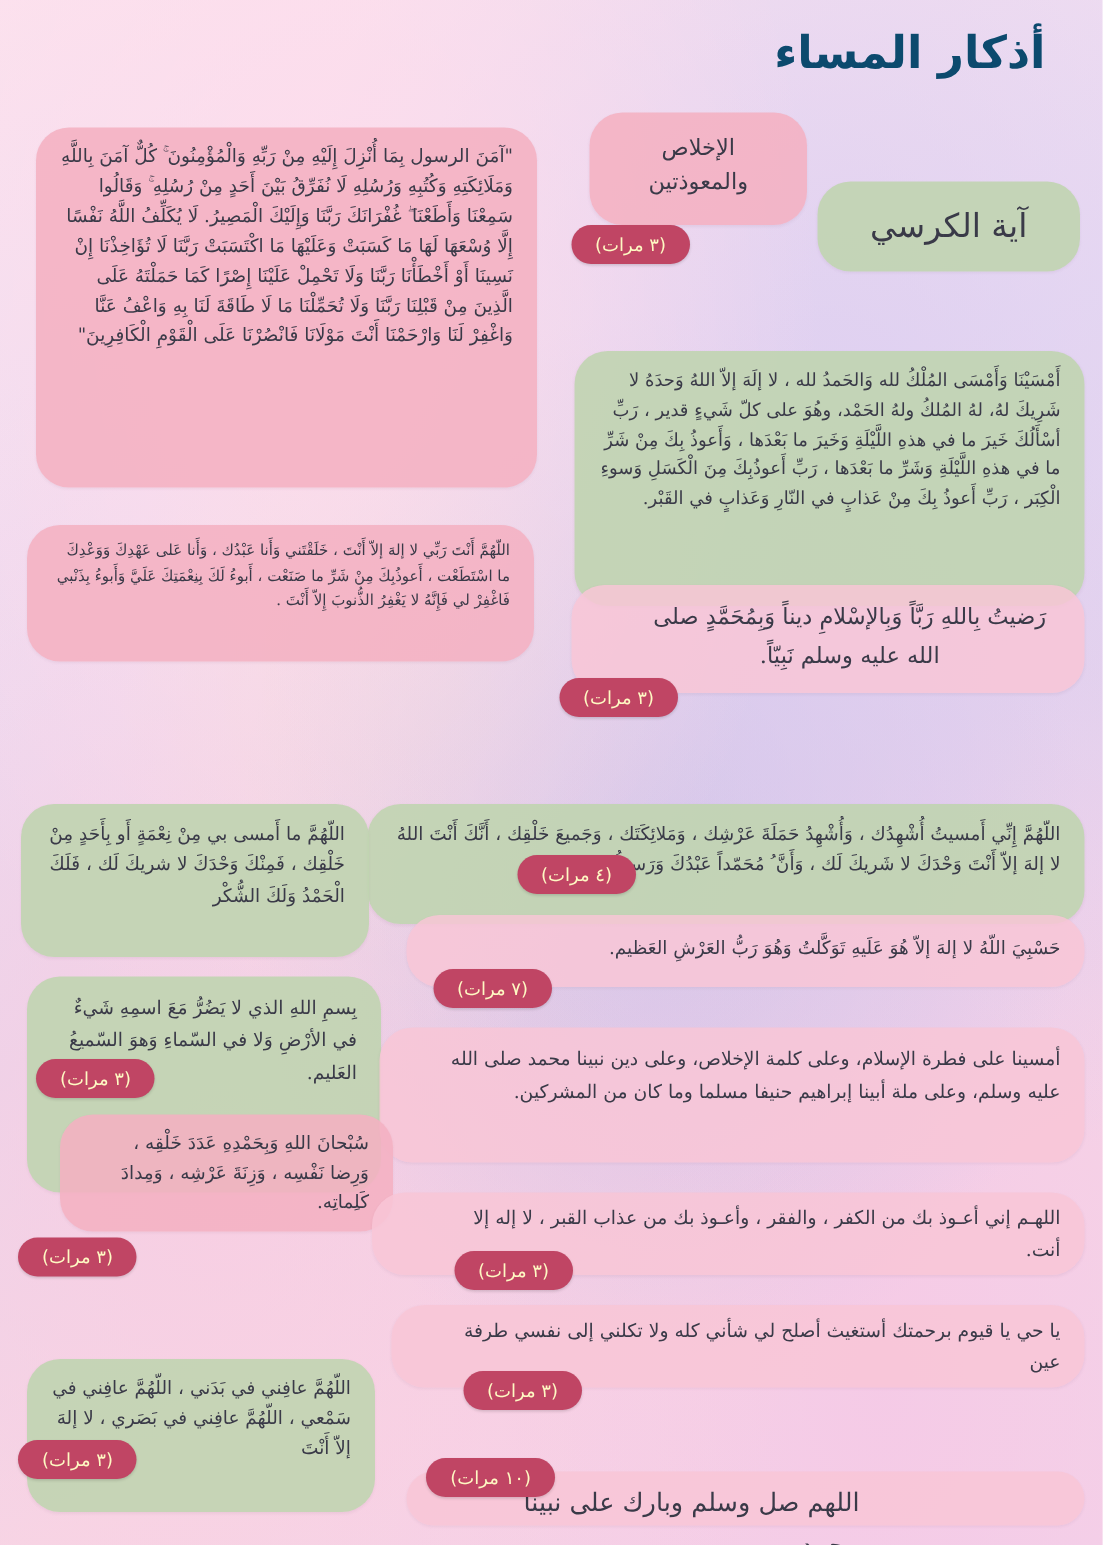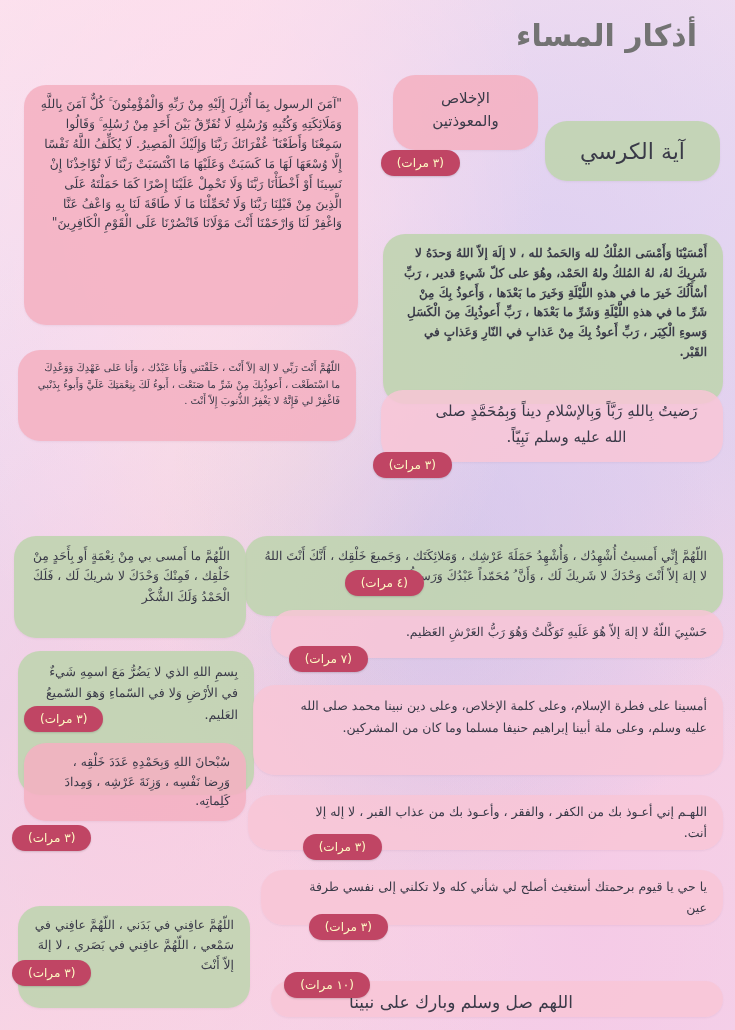--- a/index.html
+++ b/index.html
@@ -12,21 +12,21 @@
         radial-gradient(ellipse at 75% 30%, rgba(220,205,240,0.85) 0%, rgba(220,205,240,0) 50%),
         radial-gradient(ellipse at 60% 55%, rgba(200,190,230,0.7) 0%, rgba(200,190,230,0) 45%),
         radial-gradient(ellipse at 20% 75%, rgba(250,205,225,0.85) 0%, rgba(250,205,225,0) 50%),
         radial-gradient(ellipse at 80% 90%, rgba(245,200,230,0.85) 0%, rgba(245,200,230,0) 50%),
         radial-gradient(ellipse at 40% 45%, rgba(240,230,200,0.6) 0%, rgba(240,230,200,0) 35%),
         linear-gradient(160deg, #fbe2ee 0%, #eadcf3 35%, #e5d6ee 55%, #f6d8e6 80%, #f3d6ea 100%);
       direction: rtl;
     }
     .title {
       position: absolute; right: 38px; top: 18px;
-      font-size: 30px; font-weight: bold; color: #737373;
+      font-size: 30px; font-weight: bold; color: #0c4a6e;
       font-family: "DejaVu Sans", sans-serif;
     }
     .card {
       position: absolute;
       border-radius: 22px;
       color: #3a3a48;
       text-align: right;
       font-family: "DejaVu Serif", serif;
       font-size: 12.5px;
       line-height: 1.7;
@@ -60,21 +60,21 @@
 
 <div class="card pink big" style="right:197px; top:75px; width:145px; height:75px; padding-top:12px; font-size:15px;">
   <span>الإخلاص والمعوذتين</span>
 </div>
 <div class="badge" style="right:275px; top:150px;">(٣ مرات)</div>
 
 <div class="card pink" style="left:24px; top:85px; width:334px; height:240px; font-size:12.3px; line-height:1.62;">
   <span>"آمَنَ الرسول بِمَا أُنْزِلَ إِلَيْهِ مِنْ رَبِّهِ وَالْمُؤْمِنُونَ ۚ كُلٌّ آمَنَ بِاللَّهِ وَمَلَائِكَتِهِ وَكُتُبِهِ وَرُسُلِهِ لَا نُفَرِّقُ بَيْنَ أَحَدٍ مِنْ رُسُلِهِ ۚ وَقَالُوا سَمِعْنَا وَأَطَعْنَا ۖ غُفْرَانَكَ رَبَّنَا وَإِلَيْكَ الْمَصِيرُ. لَا يُكَلِّفُ اللَّهُ نَفْسًا إِلَّا وُسْعَهَا لَهَا مَا كَسَبَتْ وَعَلَيْهَا مَا اكْتَسَبَتْ رَبَّنَا لَا تُؤَاخِذْنَا إِنْ نَسِينَا أَوْ أَخْطَأْنَا رَبَّنَا وَلَا تَحْمِلْ عَلَيْنَا إِصْرًا كَمَا حَمَلْتَهُ عَلَى الَّذِينَ مِنْ قَبْلِنَا رَبَّنَا وَلَا تُحَمِّلْنَا مَا لَا طَاقَةَ لَنَا بِهِ وَاعْفُ عَنَّا وَاغْفِرْ لَنَا وَارْحَمْنَا أَنْتَ مَوْلَانَا فَانْصُرْنَا عَلَى الْقَوْمِ الْكَافِرِينَ"</span>
 </div>
 
-<div class="card green" style="right:12px; top:198px; width:340px; height:170px; font-size:12px; line-height:1.65;font-weight:bold;">
+<div class="card green" style="right:12px; top:198px; width:340px; height:170px; font-size:12px; line-height:1.65;">
   <span>أَمْسَيْنَا وَأَمْسَى المُلْكُ لله وَالحَمدُ لله ، لا إلَهَ إلاّ اللهُ وَحدَهُ لا شَرِيكَ لهُ، لهُ المُلكُ ولهُ الحَمْد، وهُوَ على كلّ شَيءٍ قدير ، رَبِّ أسْأَلُكَ خَيرَ ما في هذهِ اللَّيْلَةِ وَخَيرَ ما بَعْدَها ، وَأَعوذُ بِكَ مِنْ شَرِّ ما في هذهِ اللَّيْلَةِ وَشَرِّ ما بَعْدَها ، رَبِّ أَعوذُبِكَ مِنَ الْكَسَلِ وَسوءِ الْكِبَر ، رَبِّ أَعوذُ بِكَ مِنْ عَذابٍ في النّارِ وَعَذابٍ في القَبْر.</span>
 </div>
 
 <div class="card pink" style="left:18px; top:350px; width:338px; height:91px; font-size:10px; line-height:1.65;">
   <span>اللّهُمَّ أَنْتَ رَبِّي لا إلهَ إلاّ أَنْتَ ، خَلَقْتَني وَأَنا عَبْدُك ، وَأَنا عَلى عَهْدِكَ وَوَعْدِكَ ما اسْتَطَعْت ، أَعوذُبِكَ مِنْ شَرِّ ما صَنَعْت ، أَبوءُ لَكَ بِنِعْمَتِكَ عَلَيَّ وَأَبوءُ بِذَنْبي فَاغْفِرْ لي فَإِنَّهُ لا يَغْفِرُ الذُّنوبَ إِلاّ أَنْتَ .</span>
 </div>
 
 <div class="card pink-light" style="right:12px; top:390px; width:342px; height:72px; font-size:15px; line-height:1.75; text-align:center; padding-top:8px;">
   <span>رَضيتُ بِاللهِ رَبَّاً وَبِالإسْلامِ ديناً وَبِمُحَمَّدٍ صلى الله عليه وسلم نَبِيّاً.</span>
 </div>
@@ -96,21 +96,21 @@
 
 <div class="card green" style="left:18px; top:615px; width:236px; height:144px; font-size:12.5px; line-height:1.7;">
   <span>بِسمِ اللهِ الذي لا يَضُرُّ مَعَ اسمِهِ شَيءٌ في الأرْضِ وَلا في السّماءِ وَهوَ السّميعُ العَليم.</span>
 </div>
 <div class="badge" style="left:24px; top:706px;">(٣ مرات)</div>
 
 <div class="card pink-light" style="right:12px; top:685px; width:470px; height:90px; font-size:12.5px; line-height:1.75;">
   <span>أمسينا على فطرة الإسلام، وعلى كلمة الإخلاص، وعلى دين نبينا محمد صلى الله عليه وسلم، وعلى ملة أبينا إبراهيم حنيفا مسلما وما كان من المشركين.</span>
 </div>
 
-<div class="card pink" style="left:24px; top:743px; width:222px; height:78px; font-size:12.3px; line-height:1.6;padding-left:24px;">
+<div class="card pink" style="left:40px; top:743px; width:222px; height:78px; font-size:12.3px; line-height:1.6;padding-left:24px;">
   <span>سُبْحانَ اللهِ وَبِحَمْدِهِ عَدَدَ خَلْقِه ، وَرِضا نَفْسِه ، وَزِنَةَ عَرْشِه ، وَمِدادَ كَلِماتِه.</span>
 </div>
 <div class="badge" style="left:12px; top:825px;">(٣ مرات)</div>
 
 <div class="card pink-light" style="right:12px; top:795px; width:475px; height:55px; font-size:12.5px; line-height:1.7; padding-top:6px;">
   <span>اللهـم إني أعـوذ بك من الكفر ، والفقر ، وأعـوذ بك من عذاب القبر ، لا إله إلا أنت.</span>
 </div>
 <div class="badge" style="right:353px; top:834px;">(٣ مرات)</div>
 
 <div class="card green" style="left:18px; top:870px; width:232px; height:102px; font-size:12.3px; line-height:1.62;">

